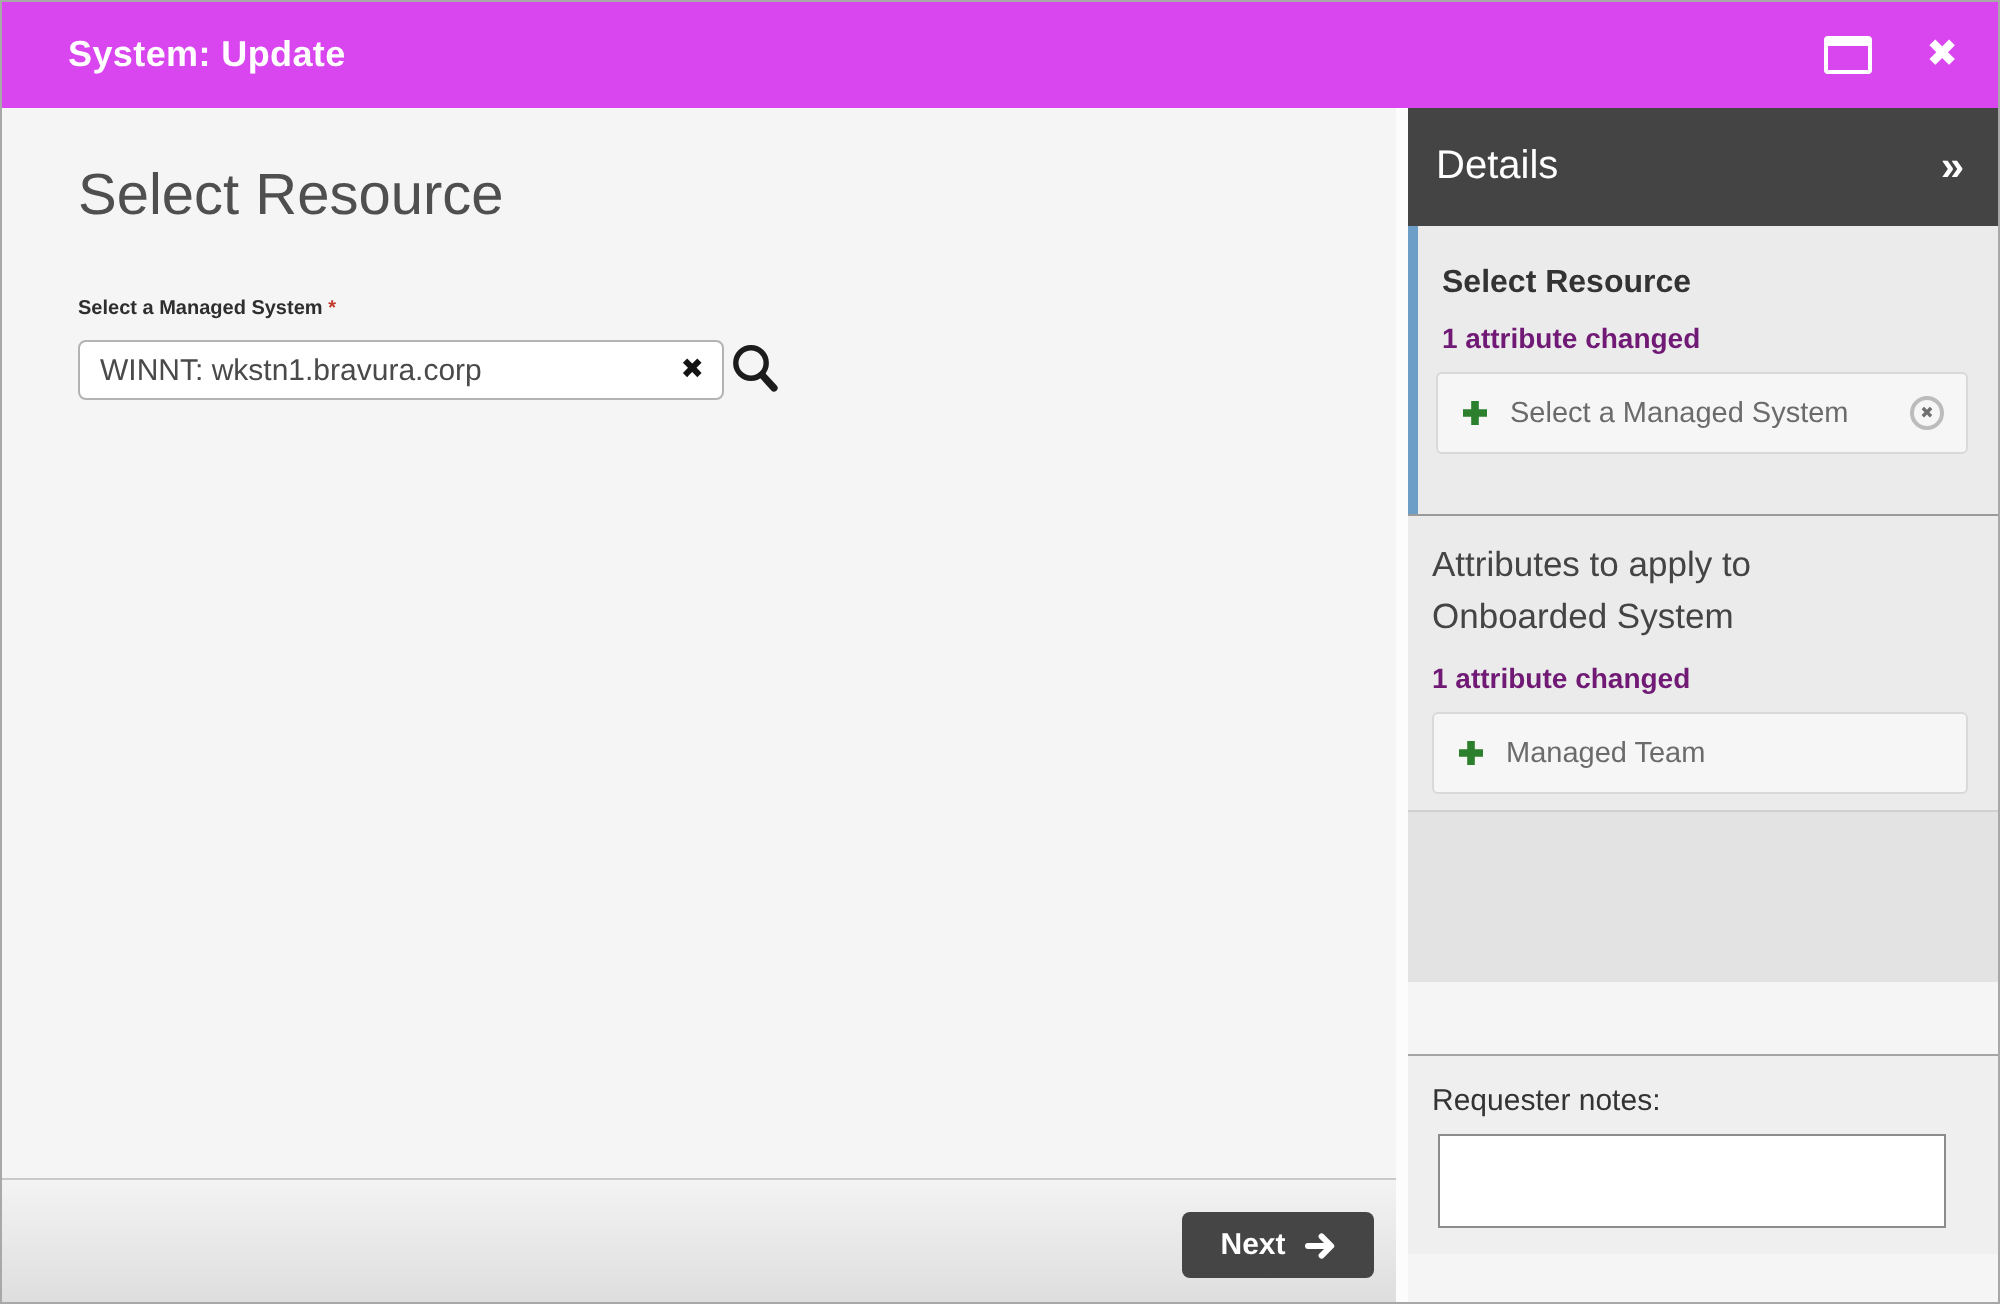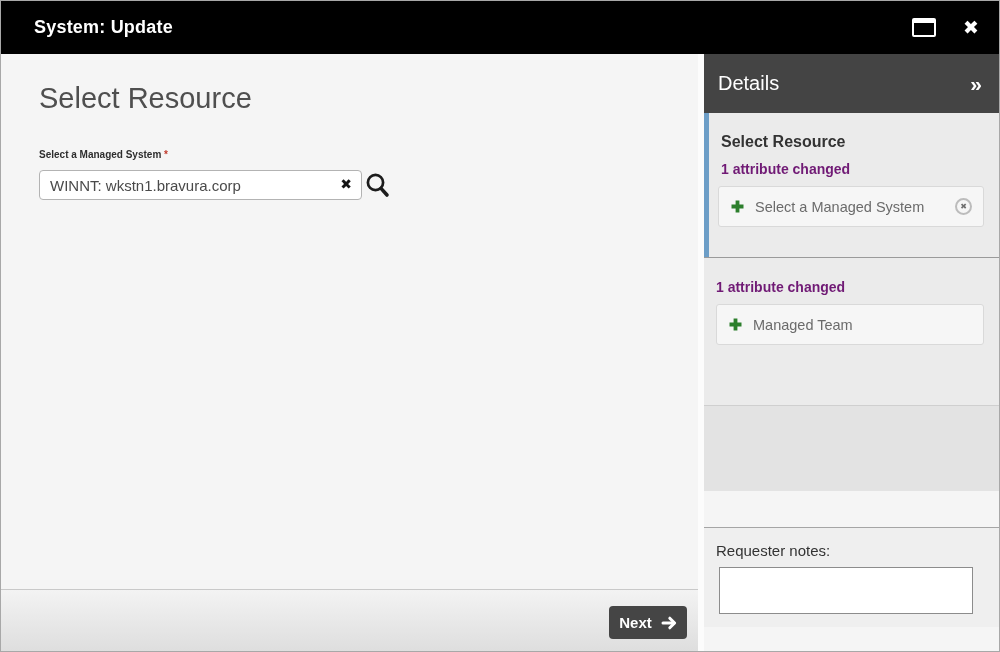--- a/index.html
+++ b/index.html
@@ -3,47 +3,47 @@
 <meta charset="utf-8">
 <style>
   html,body{margin:0;padding:0;background:#fff;}
   .window{
     position:relative;width:1000px;height:652px;box-sizing:border-box;
     border:1px solid #a8a8a8;background:#f5f5f5;overflow:hidden;
     font-family:"Liberation Sans","DejaVu Sans",sans-serif;
     -webkit-font-smoothing:antialiased;
   }
   
-  .titlebar{position:absolute;left:0;top:0;right:0;height:53px;background:#000000;display:flex;align-items:center;}
+  .titlebar{position:absolute;left:0;top:0;right:0;height:53px;background:#d946ef;display:flex;align-items:center;}
   .titlebar-title{margin-left:33px;color:#fff;font-weight:bold;font-size:18px;letter-spacing:.2px;}
   .win-controls{margin-left:auto;margin-right:20px;display:flex;align-items:center;gap:27px;}
   .maximize-icon{width:20px;height:12px;border:2px solid #fff;border-top-width:5px;border-radius:2px;cursor:pointer;}
   .close-icon{color:#fff;font-size:19px;font-weight:bold;line-height:1;cursor:pointer;}
   
   .main{position:absolute;left:0;top:53px;width:697px;bottom:62px;background:#f5f5f5;}
   .main-heading{position:absolute;left:38px;top:28px;font-size:29px;color:#4f4f4f;font-weight:400;}
   .field-label{position:absolute;left:38px;top:95px;font-size:10px;font-weight:bold;color:#2e2e2e;}
   .required{color:#c0392b;font-weight:bold;}
-  .search-row{position:absolute;left:38px;top:116px;display:flex;align-items:flex-end;}
+  .search-row{position:absolute;left:38px;top:116px;display:flex;align-items:flex-start;}
   .lookup-wrap{position:relative;}
   .lookup-input{
     width:323px;height:30px;box-sizing:border-box;border:1px solid #b3b3b3;border-radius:4px;
     padding:0 32px 0 10px;font-size:15px;color:#4a4a4a;background:#fff;outline:none;
     font-family:inherit;
   }
   .clear-icon{position:absolute;right:10px;top:7px;font-size:14px;font-weight:bold;color:#141414;cursor:pointer;line-height:1;}
   .magnifier{margin-left:2px;display:block;cursor:pointer;}
   
   .footer{position:absolute;left:0;bottom:0;height:62px;box-sizing:border-box;border-top:1px solid #c9c9c9;
     background:linear-gradient(#f3f3f3,#dedede);}
   .footer-main{width:697px;}
   .footer-side{left:703px;right:0;height:62px;position:absolute;bottom:0;box-sizing:border-box;border-top:1px solid #c9c9c9;background:linear-gradient(#f3f3f3,#dedede);}
   .btn{position:absolute;background:#454545;color:#fff;font-weight:bold;font-size:15px;border:none;border-radius:4px;
     display:flex;align-items:center;justify-content:center;cursor:pointer;font-family:inherit;}
-  .next-btn{right:11px;top:16px;width:78px;height:33px;gap:9px;}
+  .next-btn{right:11px;top:16px;width:96px;height:33px;gap:9px;}
   
   .vgap{position:absolute;left:697px;top:53px;width:6px;bottom:0;background:#fcfcfc;}
   
   .sidebar{position:absolute;left:703px;top:53px;right:0;bottom:0;}
   .sb-header{position:absolute;left:0;top:0;right:0;height:59px;background:#444;display:flex;align-items:center;}
   .sb-header-title{margin-left:14px;color:#fff;font-size:20px;}
   .collapse-icon{margin-left:auto;margin-right:17px;color:#fff;font-size:21px;font-weight:bold;cursor:pointer;line-height:1;}
   .sb-section{position:absolute;left:0;right:0;background:#ebebeb;box-sizing:border-box;}
   .sb-section-1{top:59px;height:144px;border-left:5px solid #6d9ec7;padding:20px 15px 0 9px;}
   .sb-section-2{top:203px;height:148px;border-top:1px solid #9a9a9a;padding:11px 15px 0 12px;}
@@ -119,20 +119,21 @@
       <div class="sb-card">
         <svg class="plus-icon" width="13" height="13" viewBox="0 0 13 13">
           <path d="M4.6 0.5h3.8v4.1h4.1v3.8H8.4v4.1H4.6V8.4H0.5V4.6h4.1z" fill="#2c7f2c"></path>
         </svg>
         <span class="sb-card-label">Select a Managed System</span>
         <span class="remove-icon">✖</span>
       </div>
     </div>
 
     <div class="sb-section sb-section-2">
+      <div class="sb-title-reg">Attributes to apply to Onboarded System</div>
       <div class="sb-status">1 attribute changed</div>
       <div class="sb-card">
         <svg class="plus-icon" width="13" height="13" viewBox="0 0 13 13">
           <path d="M4.6 0.5h3.8v4.1h4.1v3.8H8.4v4.1H4.6V8.4H0.5V4.6h4.1z" fill="#2c7f2c"></path>
         </svg>
         <span class="sb-card-label">Managed Team</span>
       </div>
     </div>
 
     <div class="sb-gap"></div>

